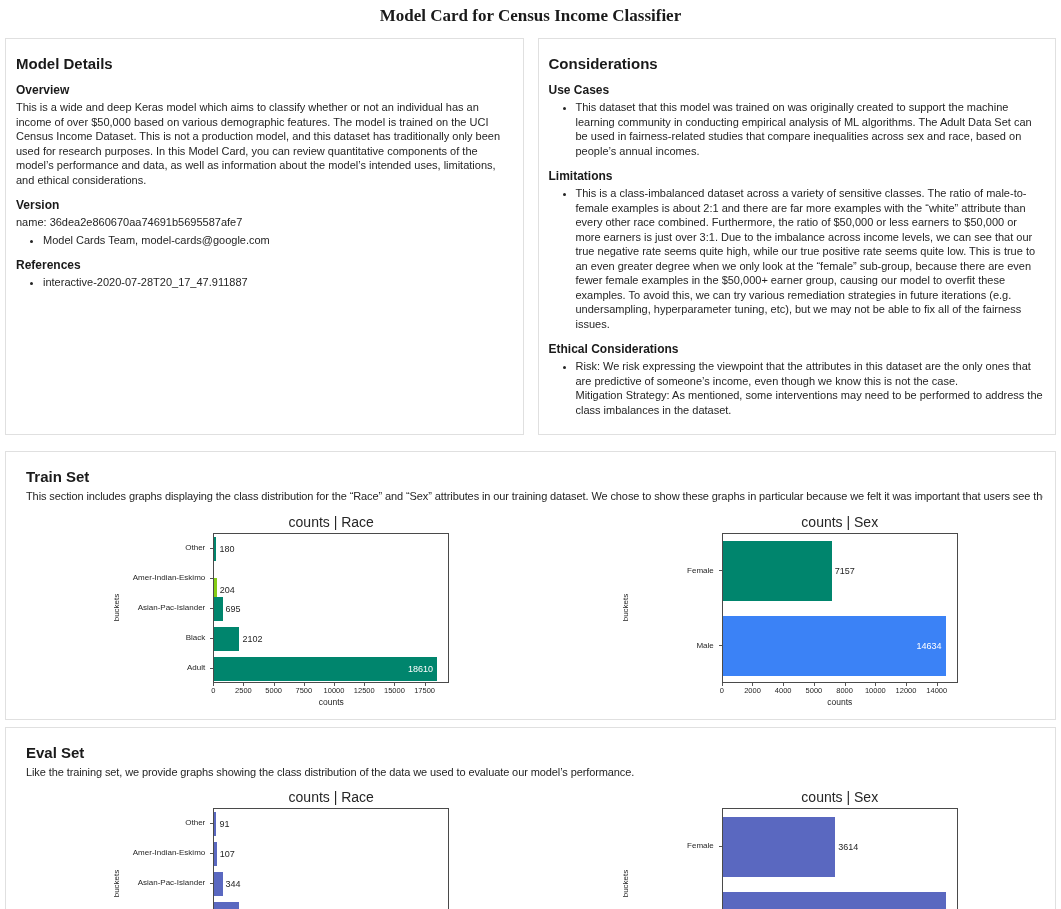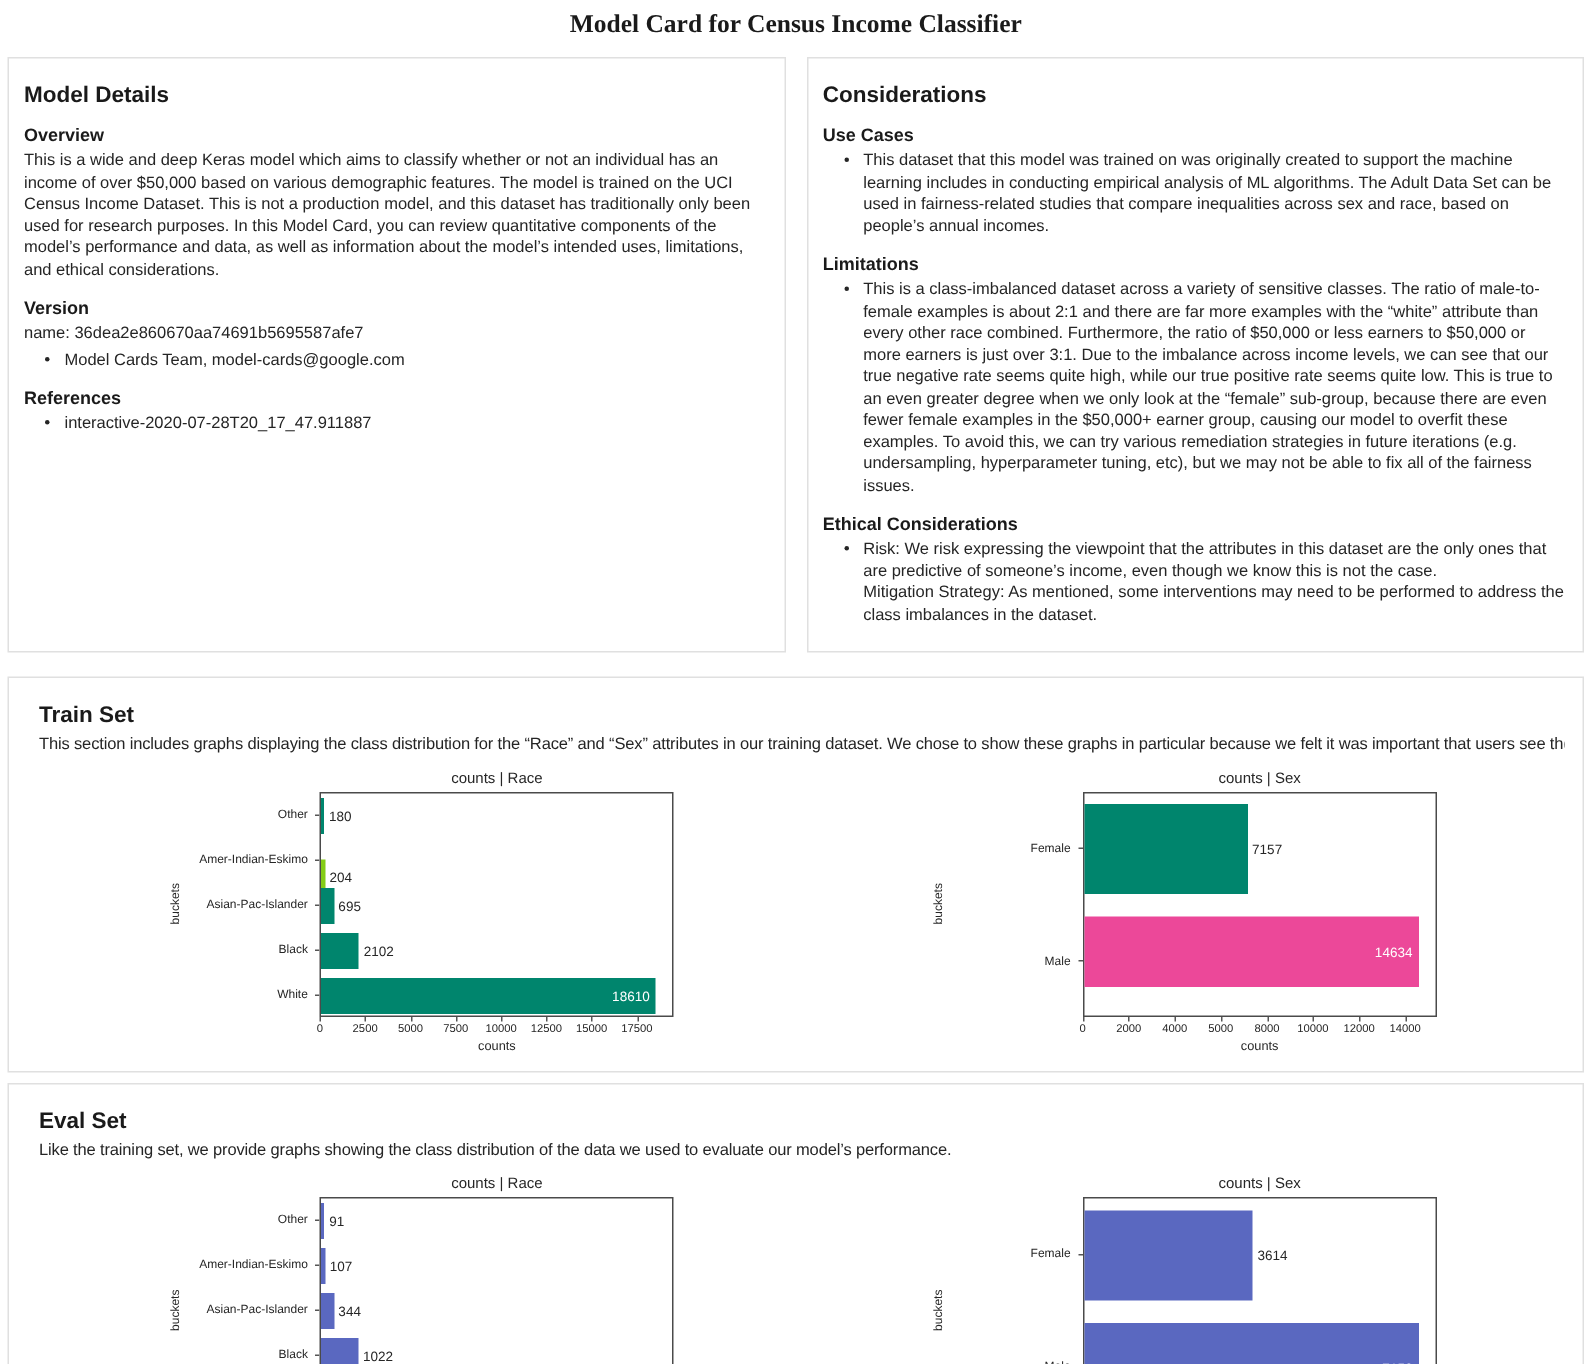--- a/index.html
+++ b/index.html
@@ -73,21 +73,21 @@
   }
 
   .charts-row { display: flex; margin-top: 10px; }
   .chart-half { flex: 1; display: flex; justify-content: center; }
 
   
   .mc-chart { position: relative; }
   .c-title {
     margin-left: 102px; width: 236px;
     text-align: center;
-    font-size: 10px; color: #262626;
+    font-size: 14px; color: #262626;
     margin-bottom: 3px;
   }
   .c-row { display: flex; }
   .c-ylabel {
     width: 12px; display: flex;
     align-items: center; justify-content: center;
   }
   .c-ylabel span {
     transform: rotate(-90deg);
     font-size: 8px; color: #262626; white-space: nowrap;
@@ -150,21 +150,21 @@
       <h3>References</h3>
       <ul>
         <li>interactive-2020-07-28T20_17_47.911887</li>
       </ul>
     </div>
 
     <div class="card">
       <h2>Considerations</h2>
       <h3>Use Cases</h3>
       <ul>
-        <li>This dataset that this model was trained on was originally created to support the machine learning includes in conducting empirical analysis of ML algorithms. The Adult Data Set can be used in fairness-related studies that compare inequalities across sex and race, based on people’s annual incomes.</li>
+        <li>This dataset that this model was trained on was originally created to support the machine learning community in conducting empirical analysis of ML algorithms. The Adult Data Set can be used in fairness-related studies that compare inequalities across sex and race, based on people’s annual incomes.</li>
       </ul>
       <h3>Limitations</h3>
       <ul>
         <li>This is a class-imbalanced dataset across a variety of sensitive classes. The ratio of male-to-female examples is about 2:1 and there are far more examples with the “white” attribute than every other race combined. Furthermore, the ratio of $50,000 or less earners to $50,000 or more earners is just over 3:1. Due to the imbalance across income levels, we can see that our true negative rate seems quite high, while our true positive rate seems quite low. This is true to an even greater degree when we only look at the “female” sub-group, because there are even fewer female examples in the $50,000+ earner group, causing our model to overfit these examples. To avoid this, we can try various remediation strategies in future iterations (e.g. undersampling, hyperparameter tuning, etc), but we may not be able to fix all of the fairness issues.</li>
       </ul>
       <h3>Ethical Considerations</h3>
       <ul>
         <li>
           <span>Risk: We risk expressing the viewpoint that the attributes in this dataset are the only ones that are predictive of someone’s income, even though we know this is not the case.</span>
           <span class="mitigation">Mitigation Strategy: As mentioned, some interventions may need to be performed to address the class imbalances in the dataset.</span>
@@ -183,21 +183,21 @@
             <div class="c-title">counts | Race</div>
             <div class="c-row">
               <div class="c-ylabel">
                 <span>buckets</span>
               </div>
               <div class="c-ycats" style="height:150px">
                 <div class="c-ycat" style="top:0px;height:30px;line-height:30px">Other</div>
                 <div class="c-ycat" style="top:30px;height:30px;line-height:30px">Amer-Indian-Eskimo</div>
                 <div class="c-ycat" style="top:60px;height:30px;line-height:30px">Asian-Pac-Islander</div>
                 <div class="c-ycat" style="top:90px;height:30px;line-height:30px">Black</div>
-                <div class="c-ycat" style="top:120px;height:30px;line-height:30px">White</div>
+                <div class="c-ycat" style="top:120px;height:30px;line-height:30px">Adult</div>
               </div>
               <div class="c-plot" style="width:236px;height:150px">
                 <div class="c-bar" style="top:3px;height:24px;width:0.92%;background:#00856d">
                   <span class="c-val outside">180</span>
                 </div>
                 <div class="c-bar" style="top:44px;height:24px;width:1.04%;background:#84cc16">
                   <span class="c-val outside">204</span>
                 </div>
                 <div class="c-bar" style="top:63px;height:24px;width:3.56%;background:#00856d">
                   <span class="c-val outside">695</span>
@@ -239,21 +239,21 @@
                 <span>buckets</span>
               </div>
               <div class="c-ycats" style="height:150px">
                 <div class="c-ycat" style="top:0px;height:75px;line-height:75px">Female</div>
                 <div class="c-ycat" style="top:75px;height:75px;line-height:75px">Male</div>
               </div>
               <div class="c-plot" style="width:236px;height:150px">
                 <div class="c-bar" style="top:7.5px;height:60px;width:46.58%;background:#00856d">
                   <span class="c-val outside">7157</span>
                 </div>
-                <div class="c-bar" style="top:82.5px;height:47px;width:95.24%;background:#ec4899">
+                <div class="c-bar" style="top:82.5px;height:60px;width:95.24%;background:#3b82f6">
                   <span class="c-val inside">14634</span>
                 </div>
               </div>
             </div>
             <div class="c-xaxis" style="width:236px">
               <div class="c-tickline" style="left:0.00%"></div>
               <div class="c-ticktext" style="left:0.00%">0</div>
               <div class="c-tickline" style="left:13.02%"></div>
               <div class="c-ticktext" style="left:13.02%">2000</div>
               <div class="c-tickline" style="left:26.03%"></div>

